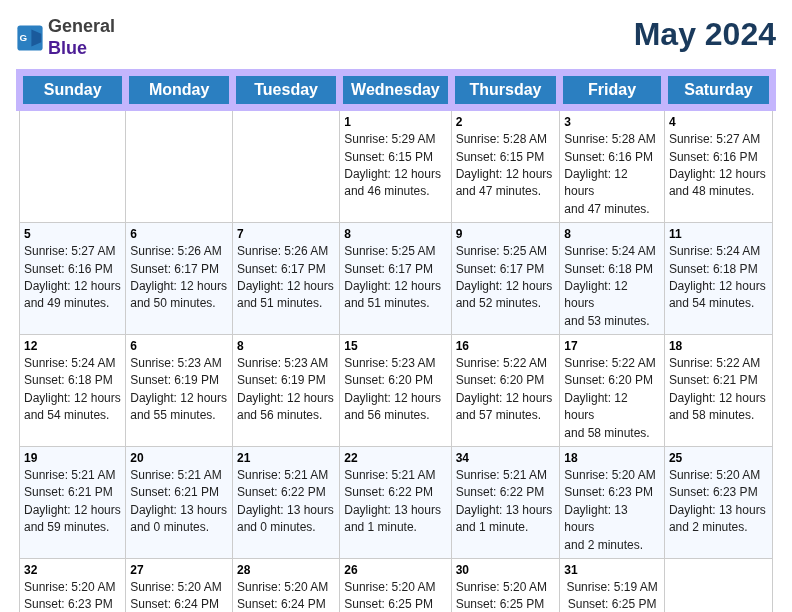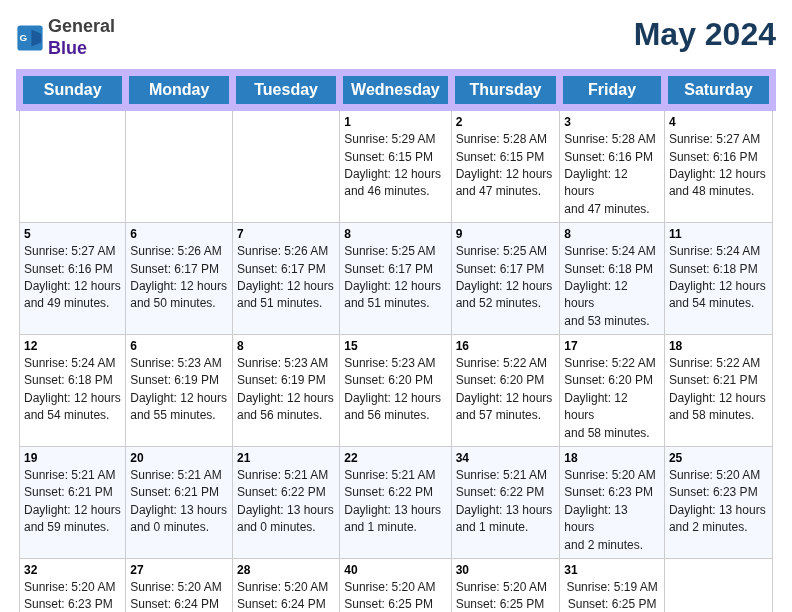--- a/index.html
+++ b/index.html
@@ -317,21 +317,21 @@
 and 3 minutes.</div>
         </td>
         <td>
           <span class="day-num">28</span>
           <div class="day-info" style="white-space: pre-line;">Sunrise: 5:20 AM
 Sunset: 6:24 PM
 Daylight: 13 hours
 and 4 minutes.</div>
         </td>
         <td>
-          <span class="day-num">40</span>
+          <span class="day-num">26</span>
           <div class="day-info" style="white-space: pre-line;">Sunrise: 5:20 AM
 Sunset: 6:25 PM
 Daylight: 13 hours
 and 4 minutes.</div>
         </td>
         <td>
           <span class="day-num">30</span>
           <div class="day-info" style="white-space: pre-line;">Sunrise: 5:20 AM
 Sunset: 6:25 PM
 Daylight: 13 hours

